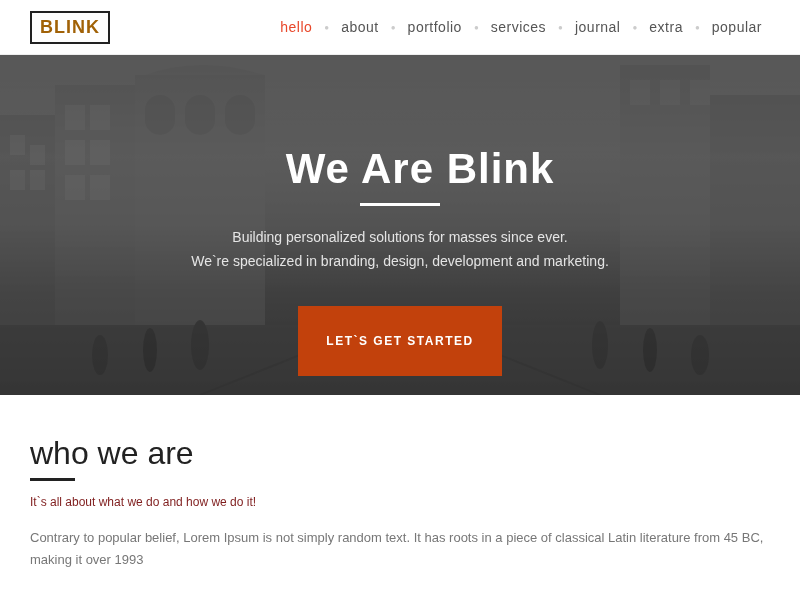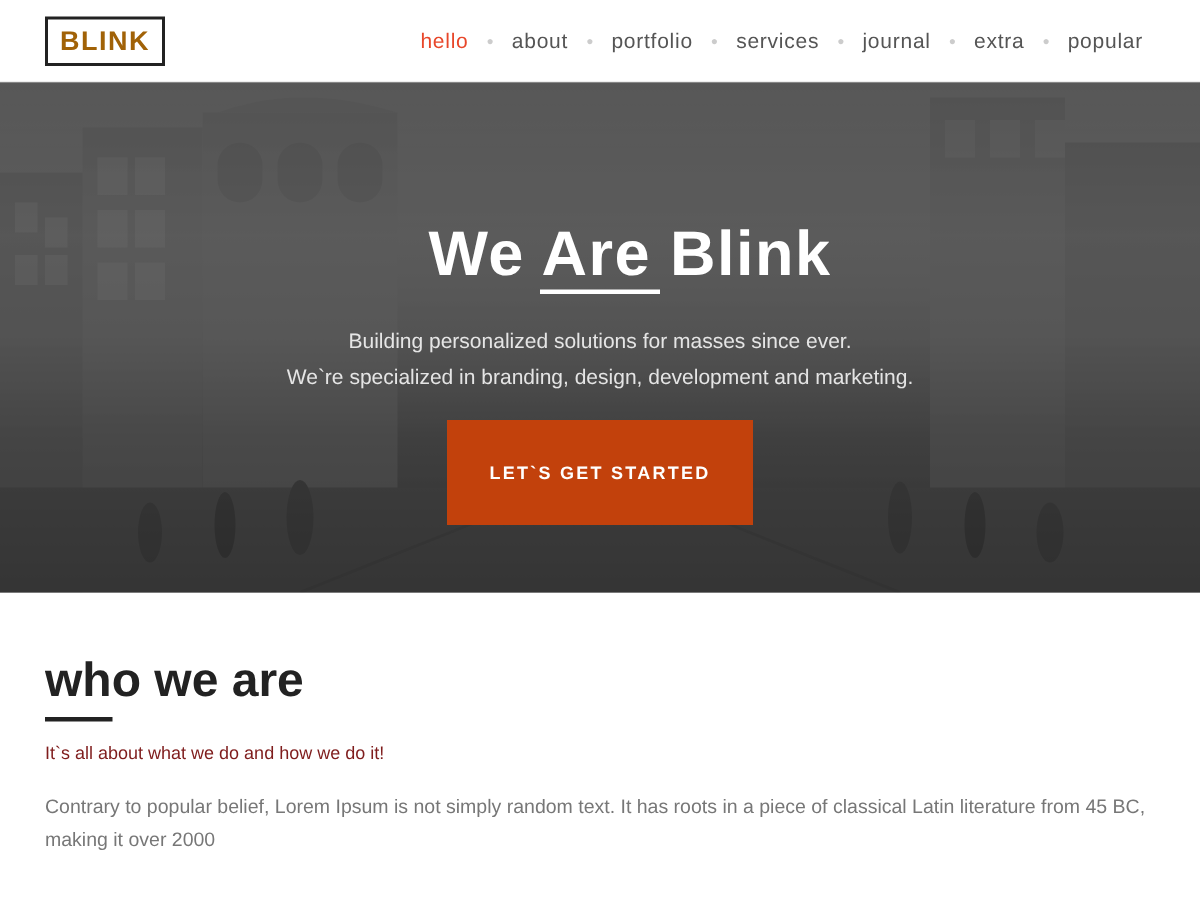--- a/index.html
+++ b/index.html
@@ -73,54 +73,55 @@
       position: relative;
       z-index: 2;
       text-align: center;
       color: #fff;
       padding-top: 90px;
     }
     .hero-title {
       font-size: 42px;
       font-weight: 800;
       letter-spacing: 1px;
+      margin-bottom: 10px;
       padding-left: 40px;
     }
     .hero-underline {
       width: 80px;
       height: 3px;
       background: #fff;
       margin: 0 auto 20px;
     }
     .hero-subtitle {
       font-size: 14px;
       color: rgba(255,255,255,0.85);
       line-height: 1.7;
-      margin-bottom: 16px;
+      margin-bottom: 32px;
     }
     .hero-btn {
       display: inline-block;
       background: #c2410c;
       color: #fff;
       padding: 28px 28px;
       font-size: 12px;
       font-weight: 700;
       letter-spacing: 1.5px;
       text-transform: uppercase;
       cursor: pointer;
       border: none;
     }
 
     
     .about-section {
       padding: 40px 30px 20px;
     }
     .about-title {
       font-size: 32px;
-      font-weight: 700;
+      font-weight: 400;
       color: #222;
       margin-bottom: 6px;
     }
     .about-underline {
       width: 45px;
       height: 3px;
       background: #222;
       margin-bottom: 14px;
     }
     .about-subtitle {
@@ -220,14 +221,14 @@
       <span>We`re specialized in branding, design, development and marketing.</span>
     </p>
     <button class="hero-btn">LET`S GET STARTED</button>
   </div>
 </section>
 
 <section class="about-section">
   <h2 class="about-title">who we are</h2>
   <div class="about-underline"></div>
   <p class="about-subtitle">It`s all about what we do and how we do it!</p>
-  <p class="about-body">Contrary to popular belief, Lorem Ipsum is not simply random text. It has roots in a piece of classical Latin literature from 45 BC, making it over 2000</p>
+  <p class="about-body">Contrary to popular belief, Lorem Ipsum is not simply random text. It has roots in a piece of classical Latin literature from 45 BC, making it over 1993</p>
 </section>
 
 </body></html>

